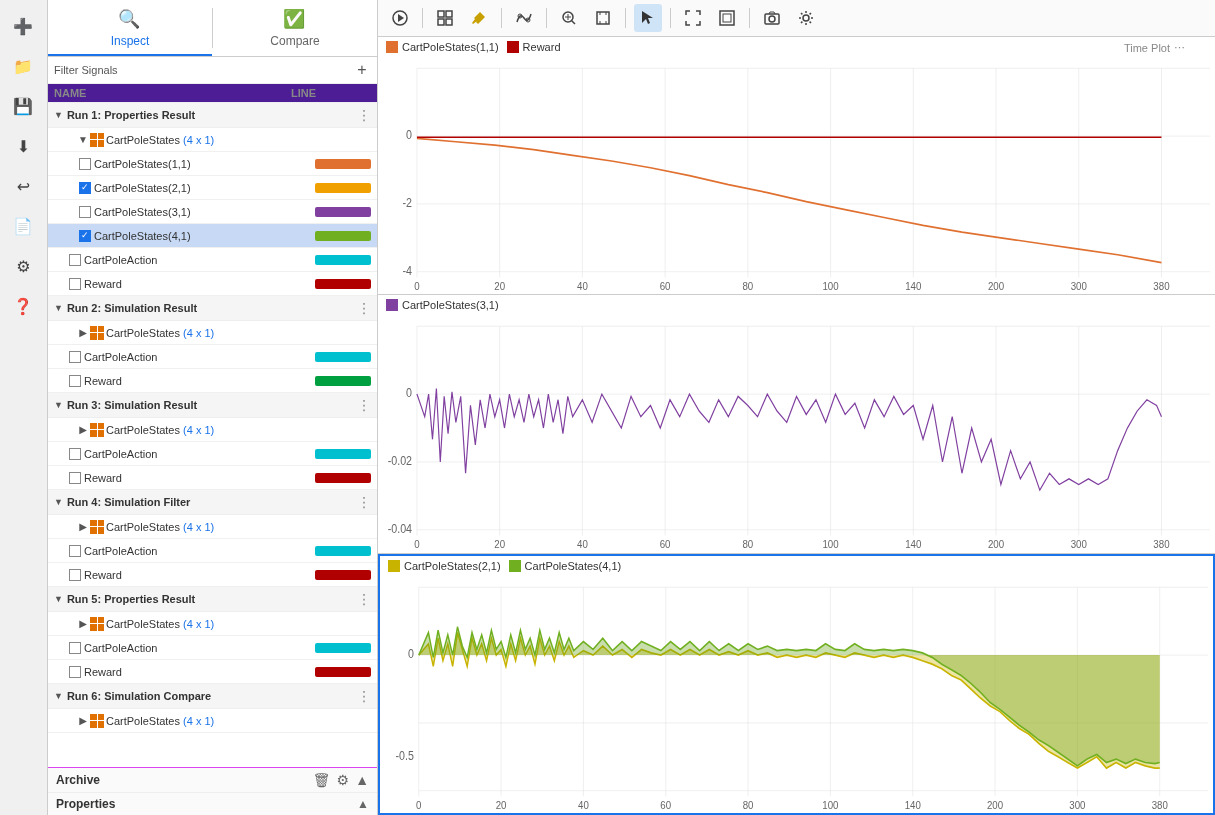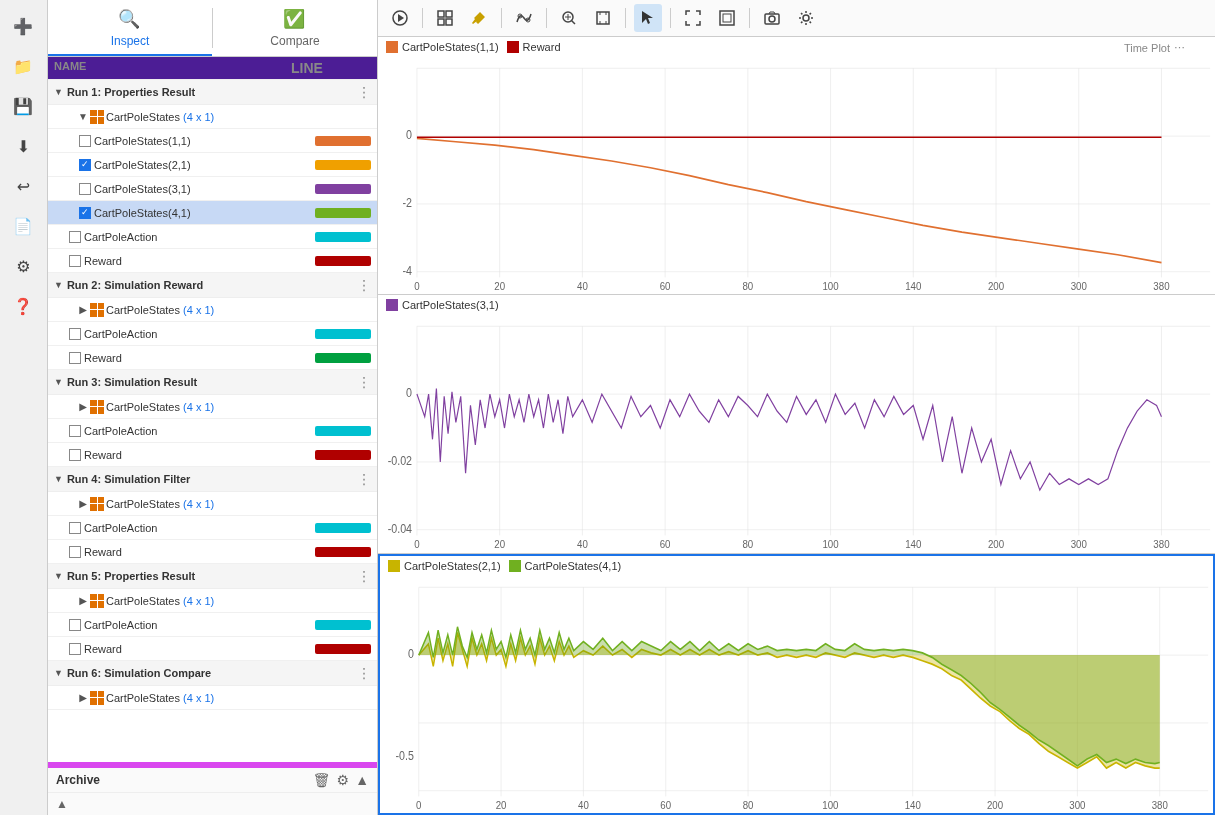--- a/index.html
+++ b/index.html
@@ -89,21 +89,21 @@
 
     
     .col-headers {
       display: flex;
       padding: 3px 6px;
       border-bottom: 1px solid #eee;
       background: #4c1d95;
       flex-shrink: 0;
     }
     .col-name { flex: 1; color: #888; font-size: 11px; font-weight: bold; text-transform: uppercase; }
-    .col-line { width: 80px; color: #888; font-size: 14px; font-weight: bold; text-transform: uppercase; }
+    .col-line { width: 80px; color: #888; font-size: 11px; font-weight: bold; text-transform: uppercase; }
 
     
     .signal-list {
       flex: 1;
       overflow-y: auto;
     }
 
     
     .run-group { }
     .run-header {
@@ -185,21 +185,21 @@
     .line-preview {
       width: 56px;
       height: 10px;
       flex-shrink: 0;
       margin-left: 4px;
       border-radius: 2px;
     }
 
     
     .bottom-bar {
-      border-top: 6px solid #d946ef;
+      border-top: 1px solid #d946ef;
       background: #fafafa;
       flex-shrink: 0;
     }
     .archive-row {
       display: flex;
       align-items: center;
       padding: 4px 8px;
       border-bottom: 1px solid #eee;
       gap: 6px;
     }
@@ -335,20 +335,24 @@
       <span class="tab-icon">🔍</span>
       <span>Inspect</span>
     </div>
     <div class="tab-divider"></div>
     <div class="tab">
       <span class="tab-icon">✅</span>
       <span>Compare</span>
     </div>
   </div>
 
+  <div class="filter-row">
+    <span class="filter-label">Filter Signals</span>
+    <button class="add-btn">+</button>
+  </div>
 
   <div class="col-headers">
     <span class="col-name">NAME</span>
     <span class="col-line">LINE</span>
   </div>
 
   <div class="signal-list">
 
     <div class="run-group">
       <div class="run-header">
@@ -414,21 +418,21 @@
           <div class="cb"></div>
         </div>
         <span class="signal-name">Reward</span>
         <div class="line-preview" style="background:#b00000;"></div>
       </div>
     </div>
 
     <div class="run-group">
       <div class="run-header">
         <span style="font-size:9px;color:#555;">▼</span>
-        <span class="run-title">Run 2: Simulation Reward</span>
+        <span class="run-title">Run 2: Simulation Result</span>
         <span class="run-menu">⋮</span>
       </div>
       <div class="signal-item">
         <div class="cb-area"></div>
         <span class="expand-btn">▶</span>
         <div class="grid-icon">
           <span></span>
             <span></span>
             <span></span>
             <span></span>
@@ -571,20 +575,21 @@
   </div>
 
   <div class="bottom-bar">
     <div class="archive-row">
       <span class="archive-label">Archive</span>
       <span class="archive-icon">🗑</span>
       <span class="archive-icon">⚙</span>
       <span class="archive-icon">▲</span>
     </div>
     <div class="props-row">
+      <span class="props-label">Properties</span>
       <span class="chevron">▲</span>
     </div>
   </div>
 </div>
 
 <div class="plot-area">
 
   <div class="plot-toolbar">
     <button class="toolbar-btn" title="Play">
       <svg width="16" height="16" viewBox="0 0 16 16">

